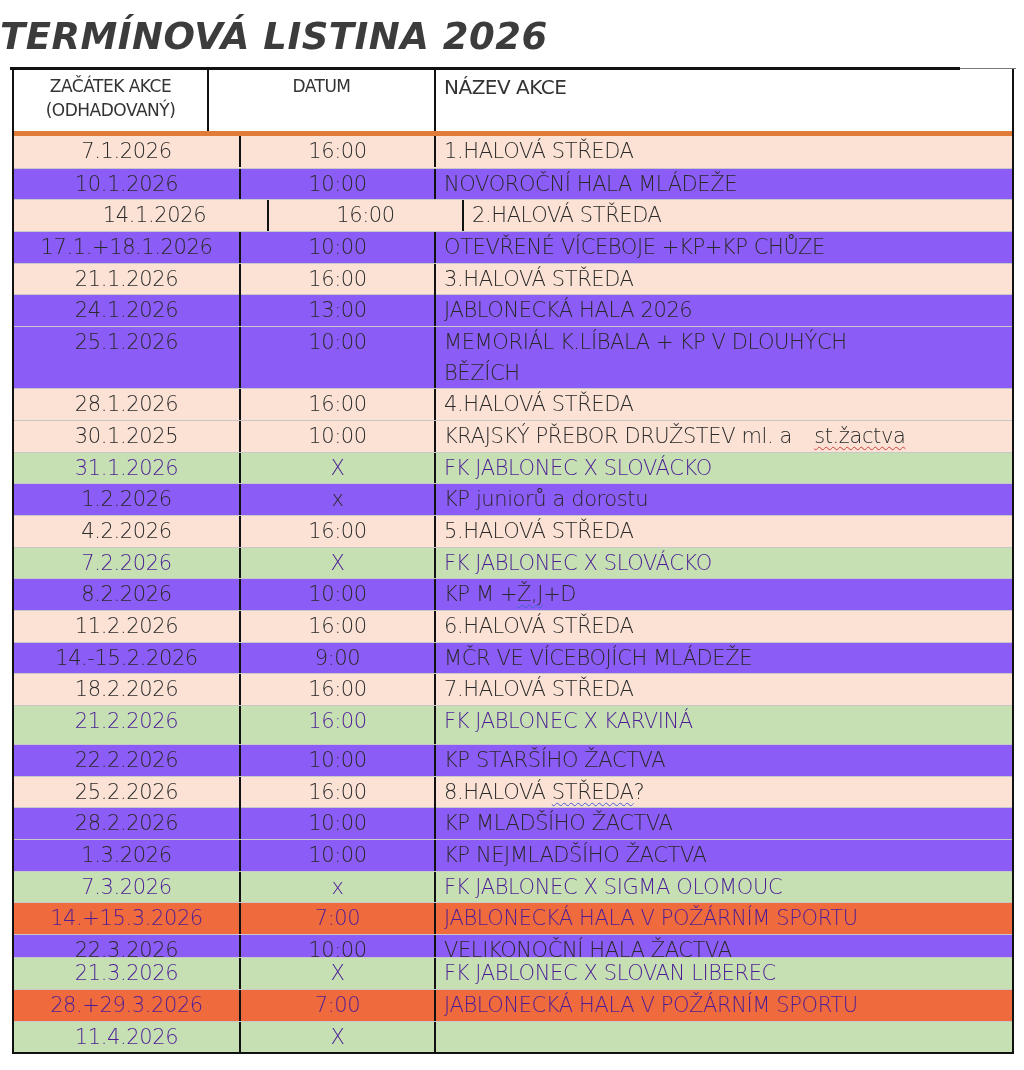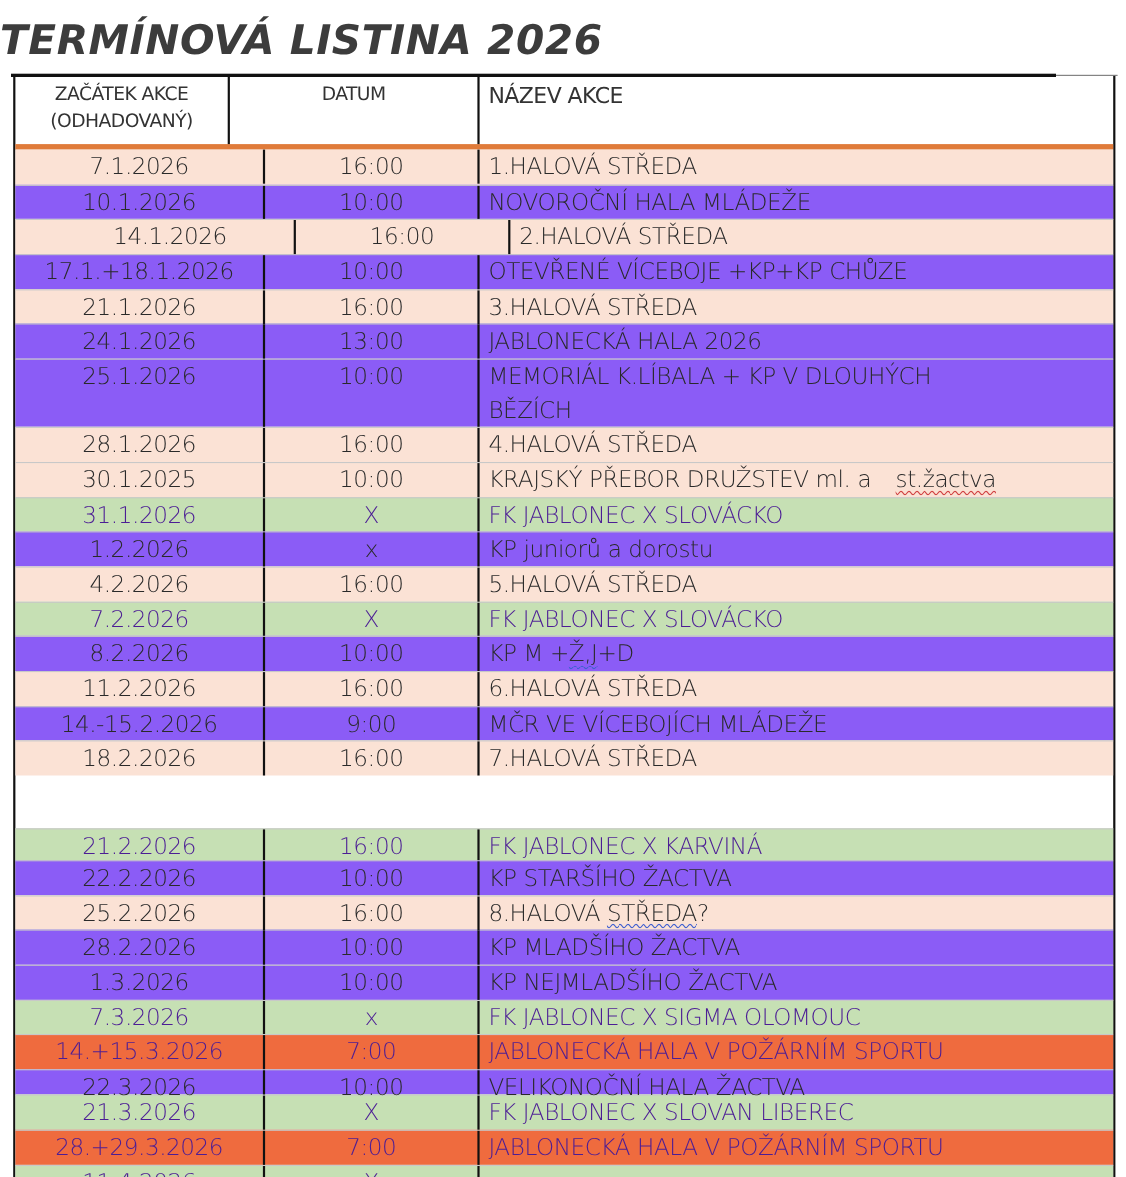--- a/index.html
+++ b/index.html
@@ -127,21 +127,21 @@
       <div class="row white" style="height: 31.7px;">
         <div class="cell c1">14.-15.2.2026</div>
         <div class="cell c2">9:00</div>
         <div class="cell c3">MČR VE VÍCEBOJÍCH MLÁDEŽE</div>
       </div>
       <div class="row peach" style="height: 31.7px;">
         <div class="cell c1">18.2.2026</div>
         <div class="cell c2">16:00</div>
         <div class="cell c3">7.HALOVÁ STŘEDA</div>
       </div>
-      <div class="row green" style="height: 29px; margin-top: 48px;">
+      <div class="row green" style="height: 39px;">
         <div class="cell c1">21.2.2026</div>
         <div class="cell c2">16:00</div>
         <div class="cell c3">FK JABLONEC X KARVINÁ</div>
       </div>
       <div class="row white" style="height: 31.7px;">
         <div class="cell c1">22.2.2026</div>
         <div class="cell c2">10:00</div>
         <div class="cell c3">KP STARŠÍHO ŽACTVA</div>
       </div>
       <div class="row peach" style="height: 31.7px;">

